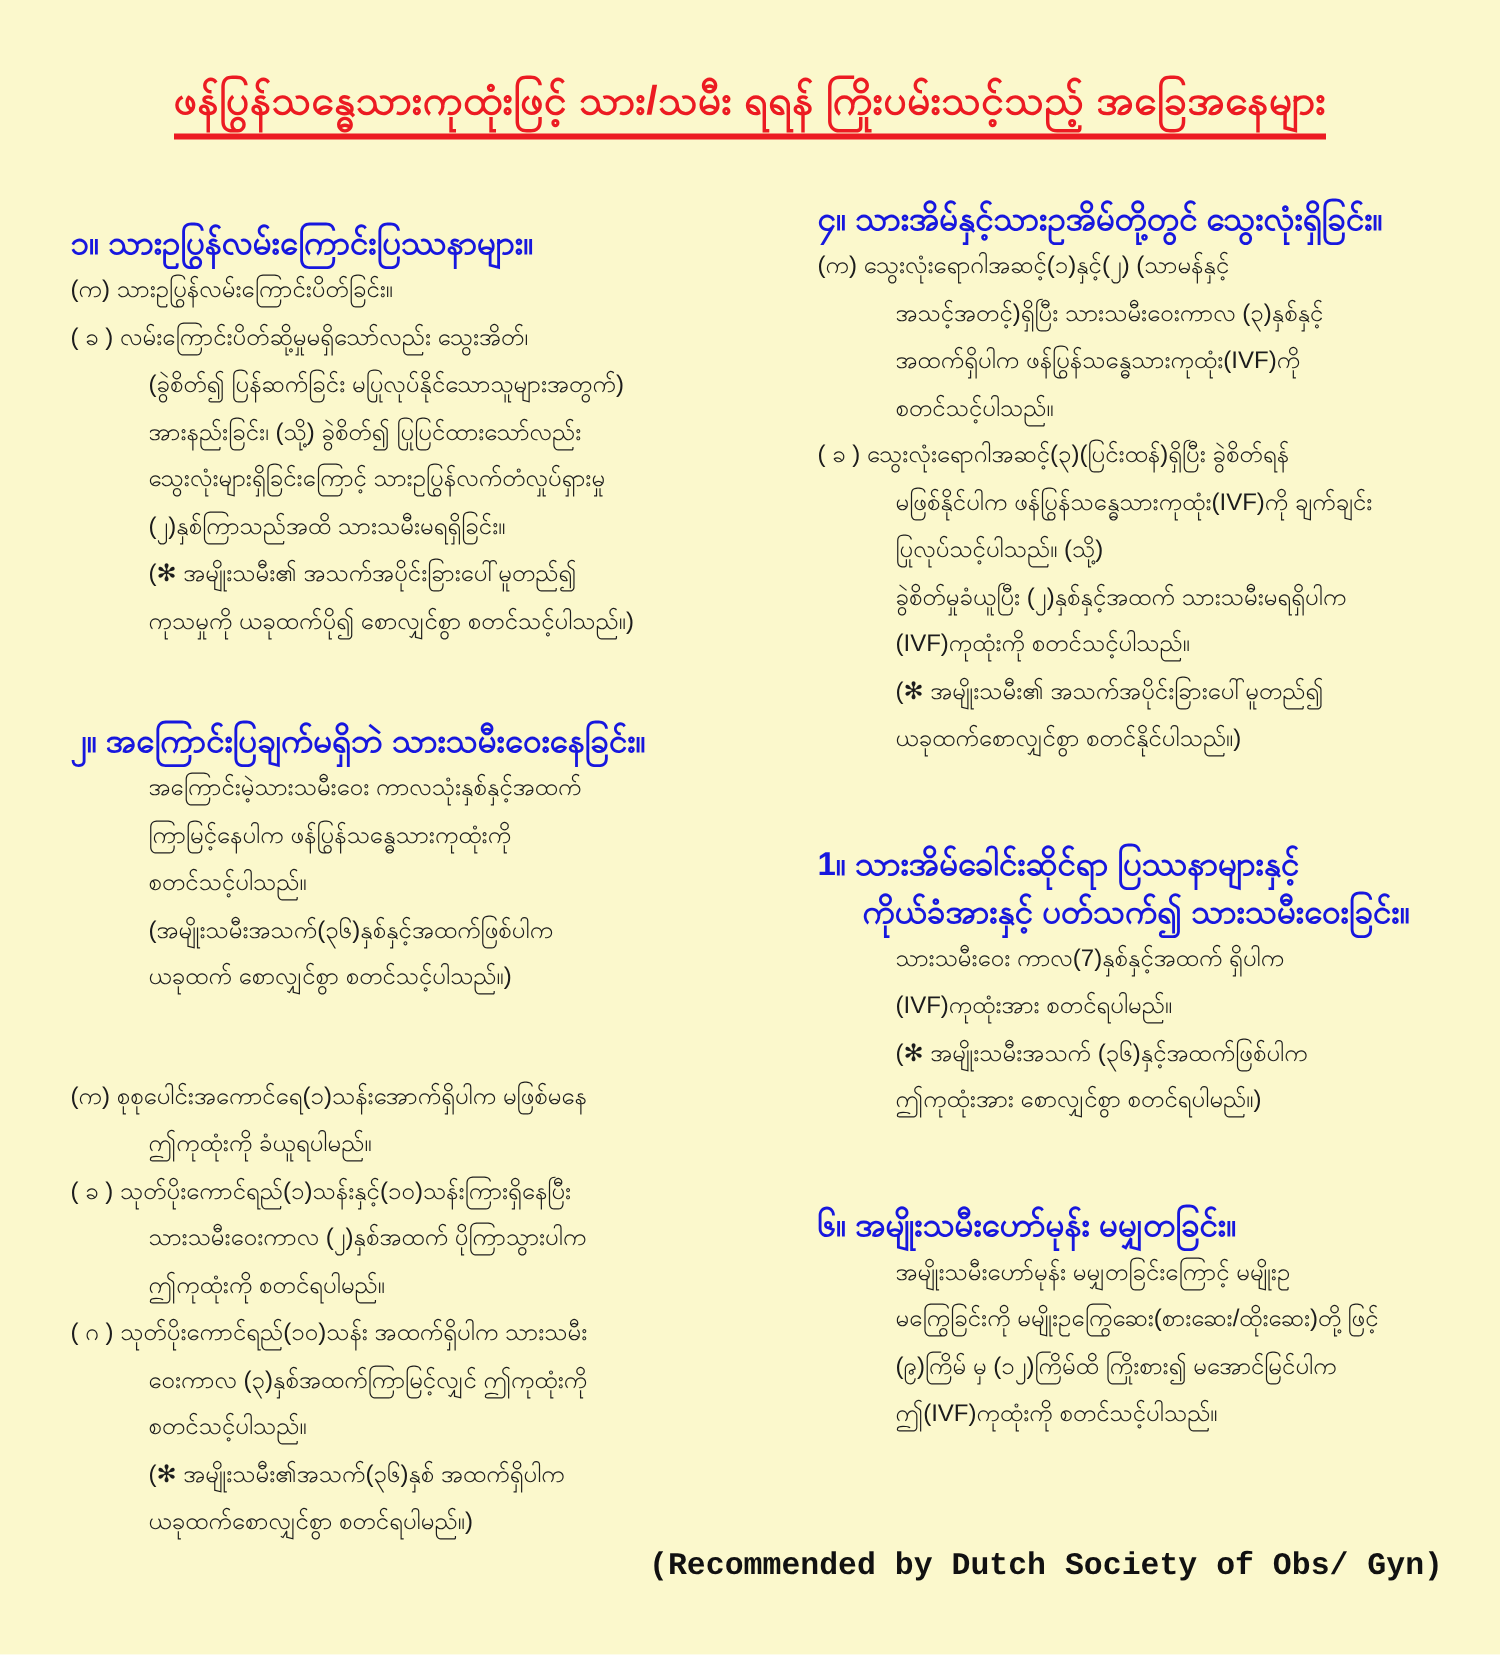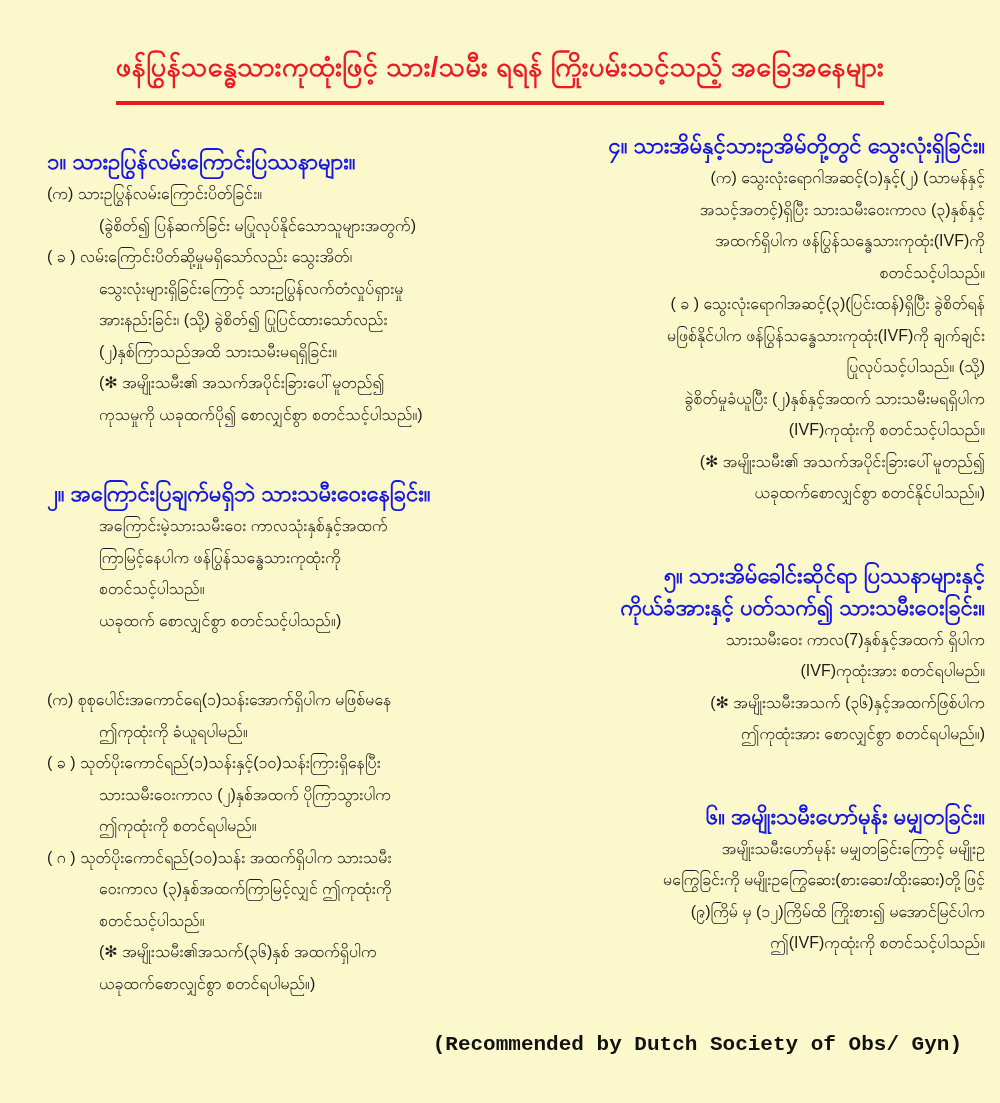--- a/index.html
+++ b/index.html
@@ -18,28 +18,28 @@
     right: 0;
     text-align: center;
   }
   .title-inner {
     display: inline-block;
     color: var(--accent-red, #EC1B22);
     font-weight: bold;
     font-size: 27px;
     letter-spacing: 0.5px;
     border-bottom: 4px solid var(--accent-red, #EC1B22);
-    padding-bottom: 16px;
+    padding-bottom: 4px;
     line-height: 1.3;
   }
   .col { position: absolute; }
   .col-left  { top: 122px; left: 47px;  width: 478px; margin-top: 24px; }
   .col-right { top: 130px; left: 545px; width: 440px; }
   .section { margin-bottom: 48px; }
-  .col-right .section { margin-bottom: 51px; text-align: right; }
+  .col-right .section { margin-bottom: 51px; }
   .section-heading {
     color: var(--accent-blue, #1717DE);
     font-weight: bold;
     font-size: 22px;
     line-height: 32px;
   }
   .section-heading.heading-cont { padding-left: 30px; }
   .section-heading:last-of-type { margin-bottom: 3px; }
   .line {
     color: var(--ink, #1C1C1C);
@@ -64,33 +64,34 @@
 
 <div class="page">
   <div class="title-wrap">
     <span class="title-inner">ဖန်ပြွန်သန္ဓေသားကုထုံးဖြင့် သား/သမီး ရရန် ကြိုးပမ်းသင့်သည့် အခြေအနေများ</span>
   </div>
 
   <div class="col col-left">
       <div class="section">
         <div class="section-heading">၁။ သားဥပြွန်လမ်းကြောင်းပြဿနာများ။</div>
         <div class="line ind-0">(က) သားဥပြွန်လမ်းကြောင်းပိတ်ခြင်း။</div>
+        <div class="line ind-0">( ခ ) လမ်းကြောင်းပိတ်ဆို့မှုမရှိသော်လည်း သွေးအိတ်၊</div>
         <div class="line ind-1">(ခွဲစိတ်၍ ပြန်ဆက်ခြင်း မပြုလုပ်နိုင်သောသူများအတွက်)</div>
-        <div class="line ind-0">( ခ ) လမ်းကြောင်းပိတ်ဆို့မှုမရှိသော်လည်း သွေးအိတ်၊</div>
+        <div class="line ind-1">အားနည်းခြင်း၊ (သို့) ခွဲစိတ်၍ ပြုပြင်ထားသော်လည်း</div>
         <div class="line ind-1">သွေးလုံးများရှိခြင်းကြောင့် သားဥပြွန်လက်တံလှုပ်ရှားမှု</div>
-        <div class="line ind-1">အားနည်းခြင်း၊ (သို့) ခွဲစိတ်၍ ပြုပြင်ထားသော်လည်း</div>
         <div class="line ind-1">(၂)နှစ်ကြာသည်အထိ သားသမီးမရရှိခြင်း။</div>
         <div class="line ind-1">(✻ အမျိုးသမီး၏ အသက်အပိုင်းခြားပေါ်မူတည်၍</div>
         <div class="line ind-1">ကုသမှုကို ယခုထက်ပို၍ စောလျှင်စွာ စတင်သင့်ပါသည်။)</div>
       </div>
       <div class="section">
         <div class="section-heading">၂။ အကြောင်းပြချက်မရှိဘဲ သားသမီးဝေးနေခြင်း။</div>
         <div class="line ind-1">အကြောင်းမဲ့သားသမီးဝေး ကာလသုံးနှစ်နှင့်အထက်</div>
         <div class="line ind-1">ကြာမြင့်နေပါက ဖန်ပြွန်သန္ဓေသားကုထုံးကို</div>
         <div class="line ind-1">စတင်သင့်ပါသည်။</div>
+        <div class="line ind-1">(အမျိုးသမီးအသက်(၃၆)နှစ်နှင့်အထက်ဖြစ်ပါက</div>
         <div class="line ind-1">ယခုထက် စောလျှင်စွာ စတင်သင့်ပါသည်။)</div>
       </div>
       <div class="section">
         <div class="line ind-0">(က) စုစုပေါင်းအကောင်ရေ(၁)သန်းအောက်ရှိပါက မဖြစ်မနေ</div>
         <div class="line ind-1">ဤကုထုံးကို ခံယူရပါမည်။</div>
         <div class="line ind-0">( ခ ) သုတ်ပိုးကောင်ရည်(၁)သန်းနှင့်(၁၀)သန်းကြားရှိနေပြီး</div>
         <div class="line ind-1">သားသမီးဝေးကာလ (၂)နှစ်အထက် ပိုကြာသွားပါက</div>
         <div class="line ind-1">ဤကုထုံးကို စတင်ရပါမည်။</div>
         <div class="line ind-0">( ဂ ) သုတ်ပိုးကောင်ရည်(၁၀)သန်း အထက်ရှိပါက သားသမီး</div>
         <div class="line ind-1">ဝေးကာလ (၃)နှစ်အထက်ကြာမြင့်လျှင် ဤကုထုံးကို</div>
@@ -109,21 +110,21 @@
         <div class="line ind-1">စတင်သင့်ပါသည်။</div>
         <div class="line ind-0">( ခ ) သွေးလုံးရောဂါအဆင့်(၃)(ပြင်းထန်)ရှိပြီး ခွဲစိတ်ရန်</div>
         <div class="line ind-1">မဖြစ်နိုင်ပါက ဖန်ပြွန်သန္ဓေသားကုထုံး(IVF)ကို ချက်ချင်း</div>
         <div class="line ind-1">ပြုလုပ်သင့်ပါသည်။  (သို့)</div>
         <div class="line ind-1">ခွဲစိတ်မှုခံယူပြီး (၂)နှစ်နှင့်အထက် သားသမီးမရရှိပါက</div>
         <div class="line ind-1">(IVF)ကုထုံးကို စတင်သင့်ပါသည်။</div>
         <div class="line ind-1">(✻ အမျိုးသမီး၏ အသက်အပိုင်းခြားပေါ်မူတည်၍</div>
         <div class="line ind-1">ယခုထက်စောလျှင်စွာ စတင်နိုင်ပါသည်။)</div>
       </div>
       <div class="section">
-        <div class="section-heading">၅။ သားအိမ်ခေါင်းဆိုင်ရာ ပြဿနာများနှင့်</div>
+        <div class="section-heading">1။ သားအိမ်ခေါင်းဆိုင်ရာ ပြဿနာများနှင့်</div>
         <div class="section-heading heading-cont">ကိုယ်ခံအားနှင့် ပတ်သက်၍ သားသမီးဝေးခြင်း။</div>
         <div class="line ind-1">သားသမီးဝေး ကာလ(7)နှစ်နှင့်အထက် ရှိပါက</div>
         <div class="line ind-1">(IVF)ကုထုံးအား စတင်ရပါမည်။</div>
         <div class="line ind-1">(✻ အမျိုးသမီးအသက် (၃၆)နှင့်အထက်ဖြစ်ပါက</div>
         <div class="line ind-1">ဤကုထုံးအား စောလျှင်စွာ စတင်ရပါမည်။)</div>
       </div>
       <div class="section">
         <div class="section-heading">၆။ အမျိုးသမီးဟော်မုန်း မမျှတခြင်း။</div>
         <div class="line ind-1">အမျိုးသမီးဟော်မုန်း မမျှတခြင်းကြောင့် မမျိုးဥ</div>
         <div class="line ind-1">မကြွေခြင်းကို မမျိုးဥကြွေဆေး(စားဆေး/ထိုးဆေး)တို့ဖြင့်</div>

